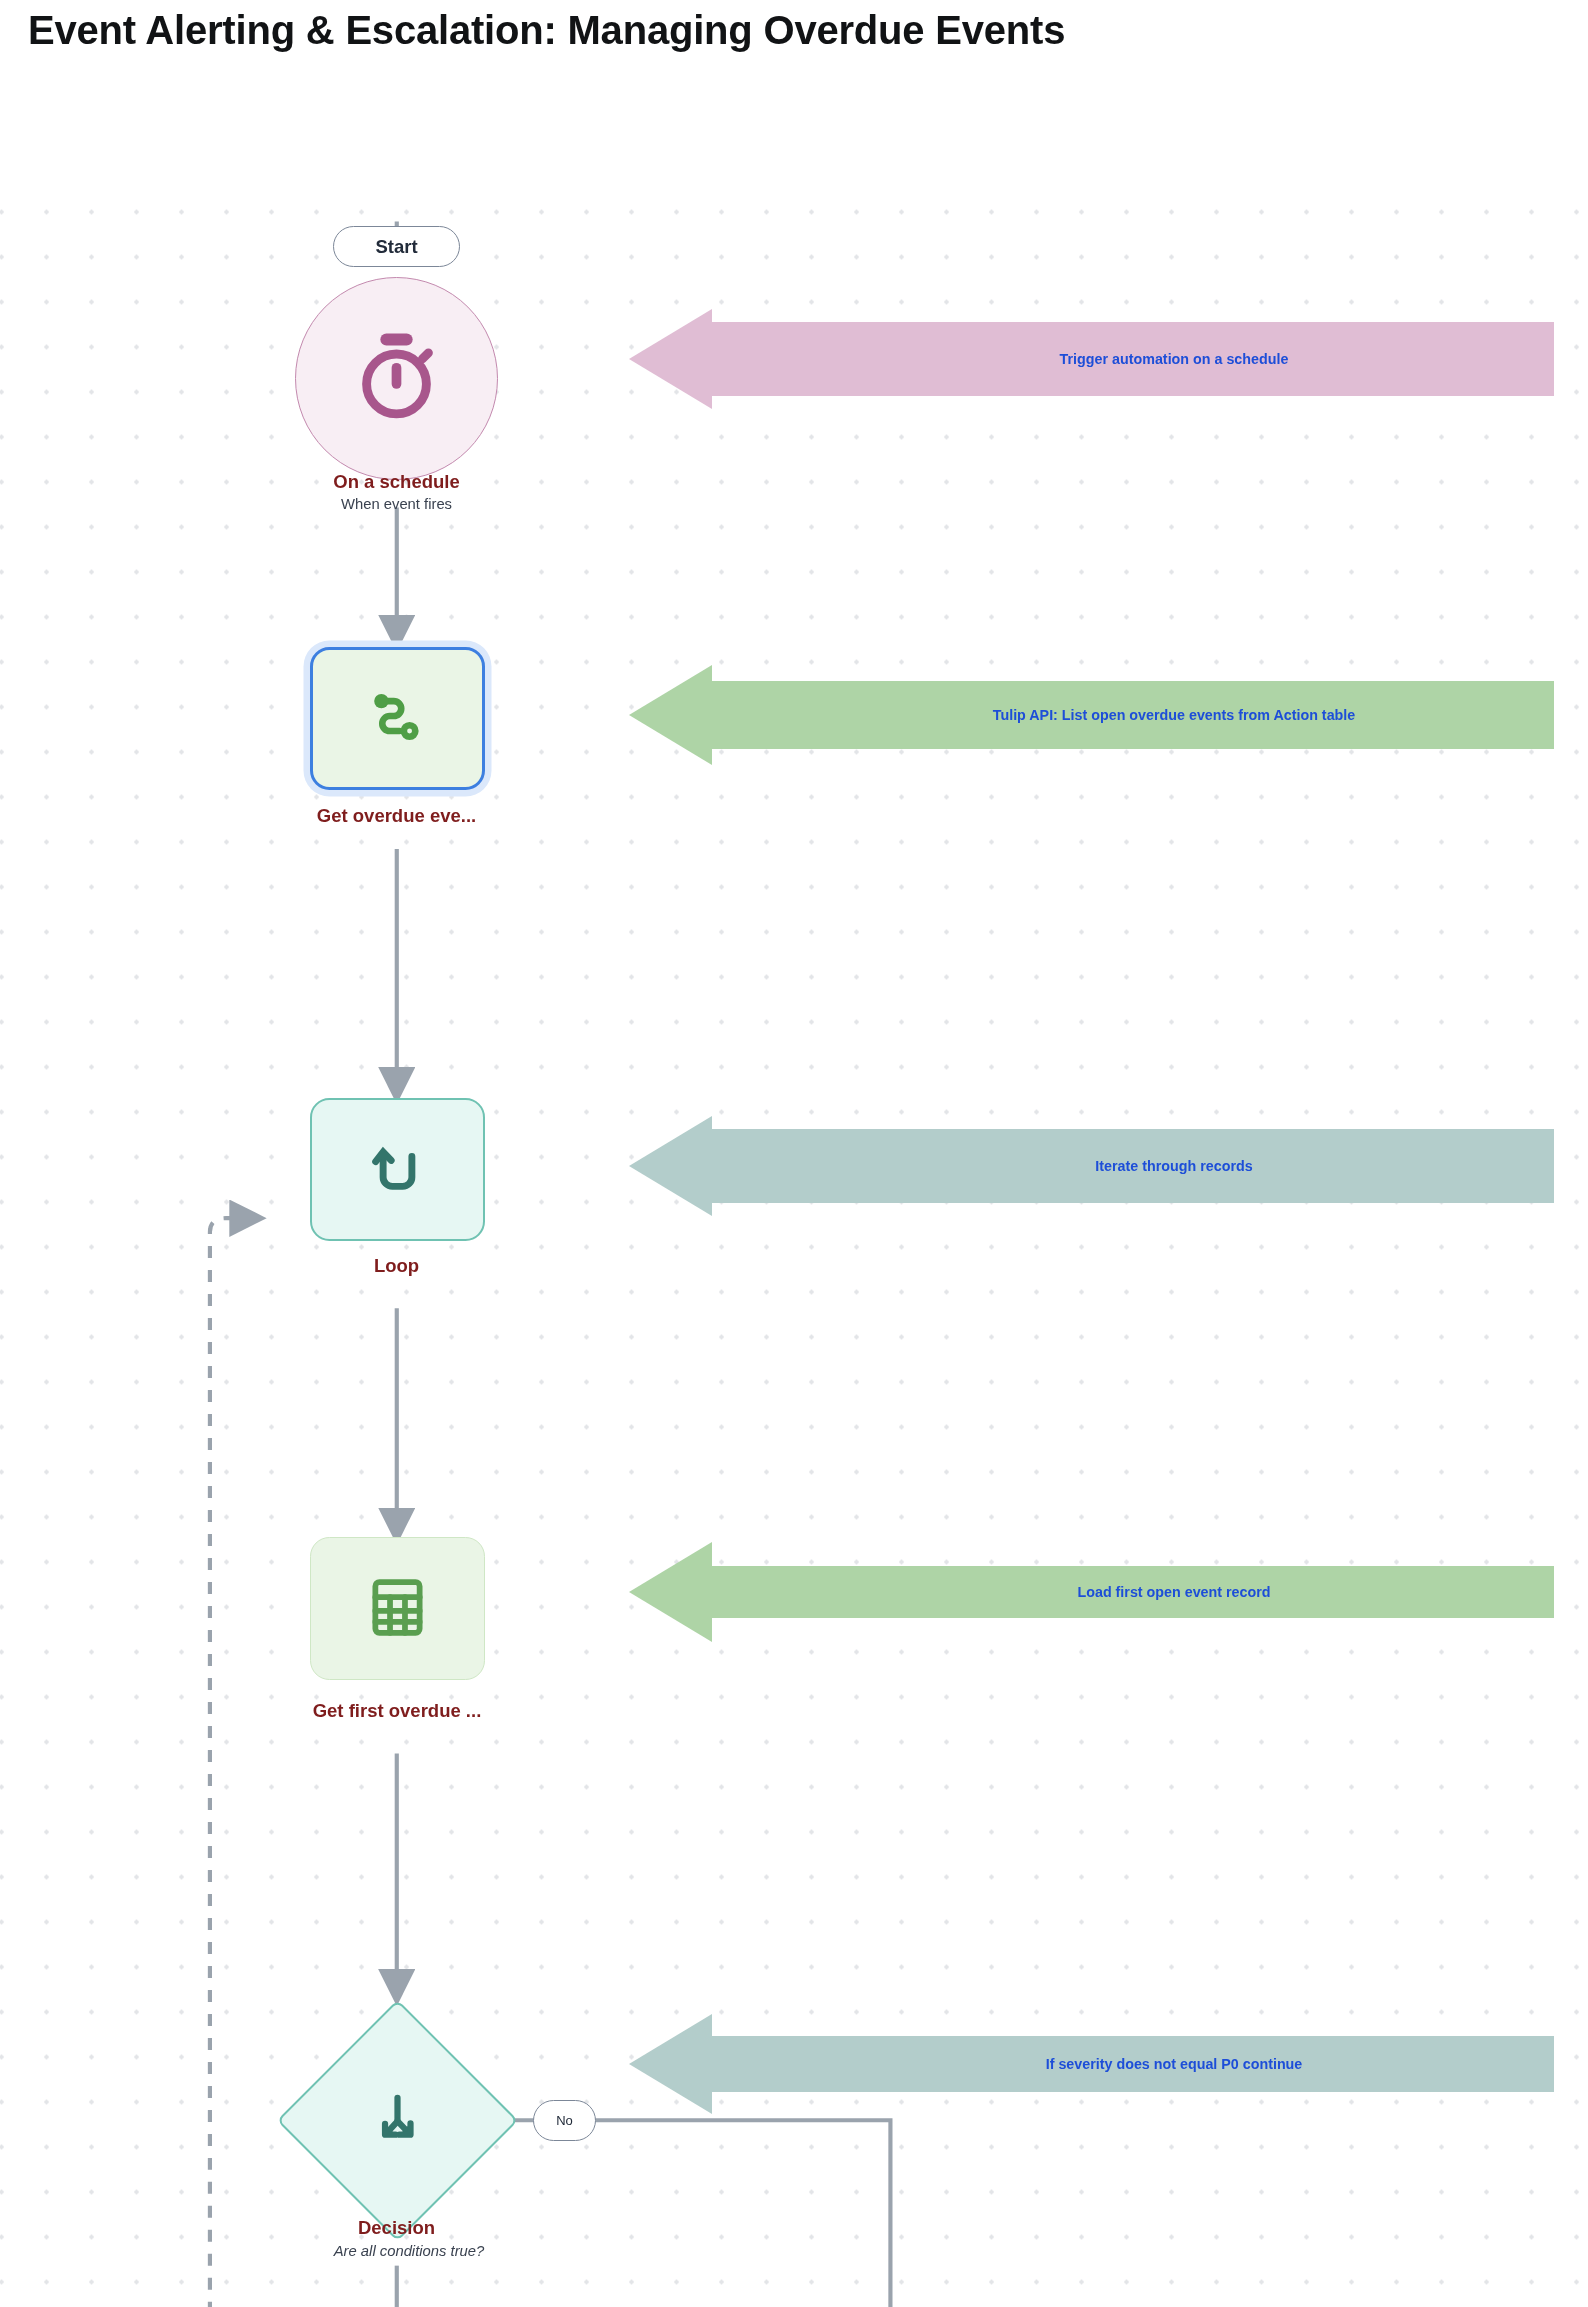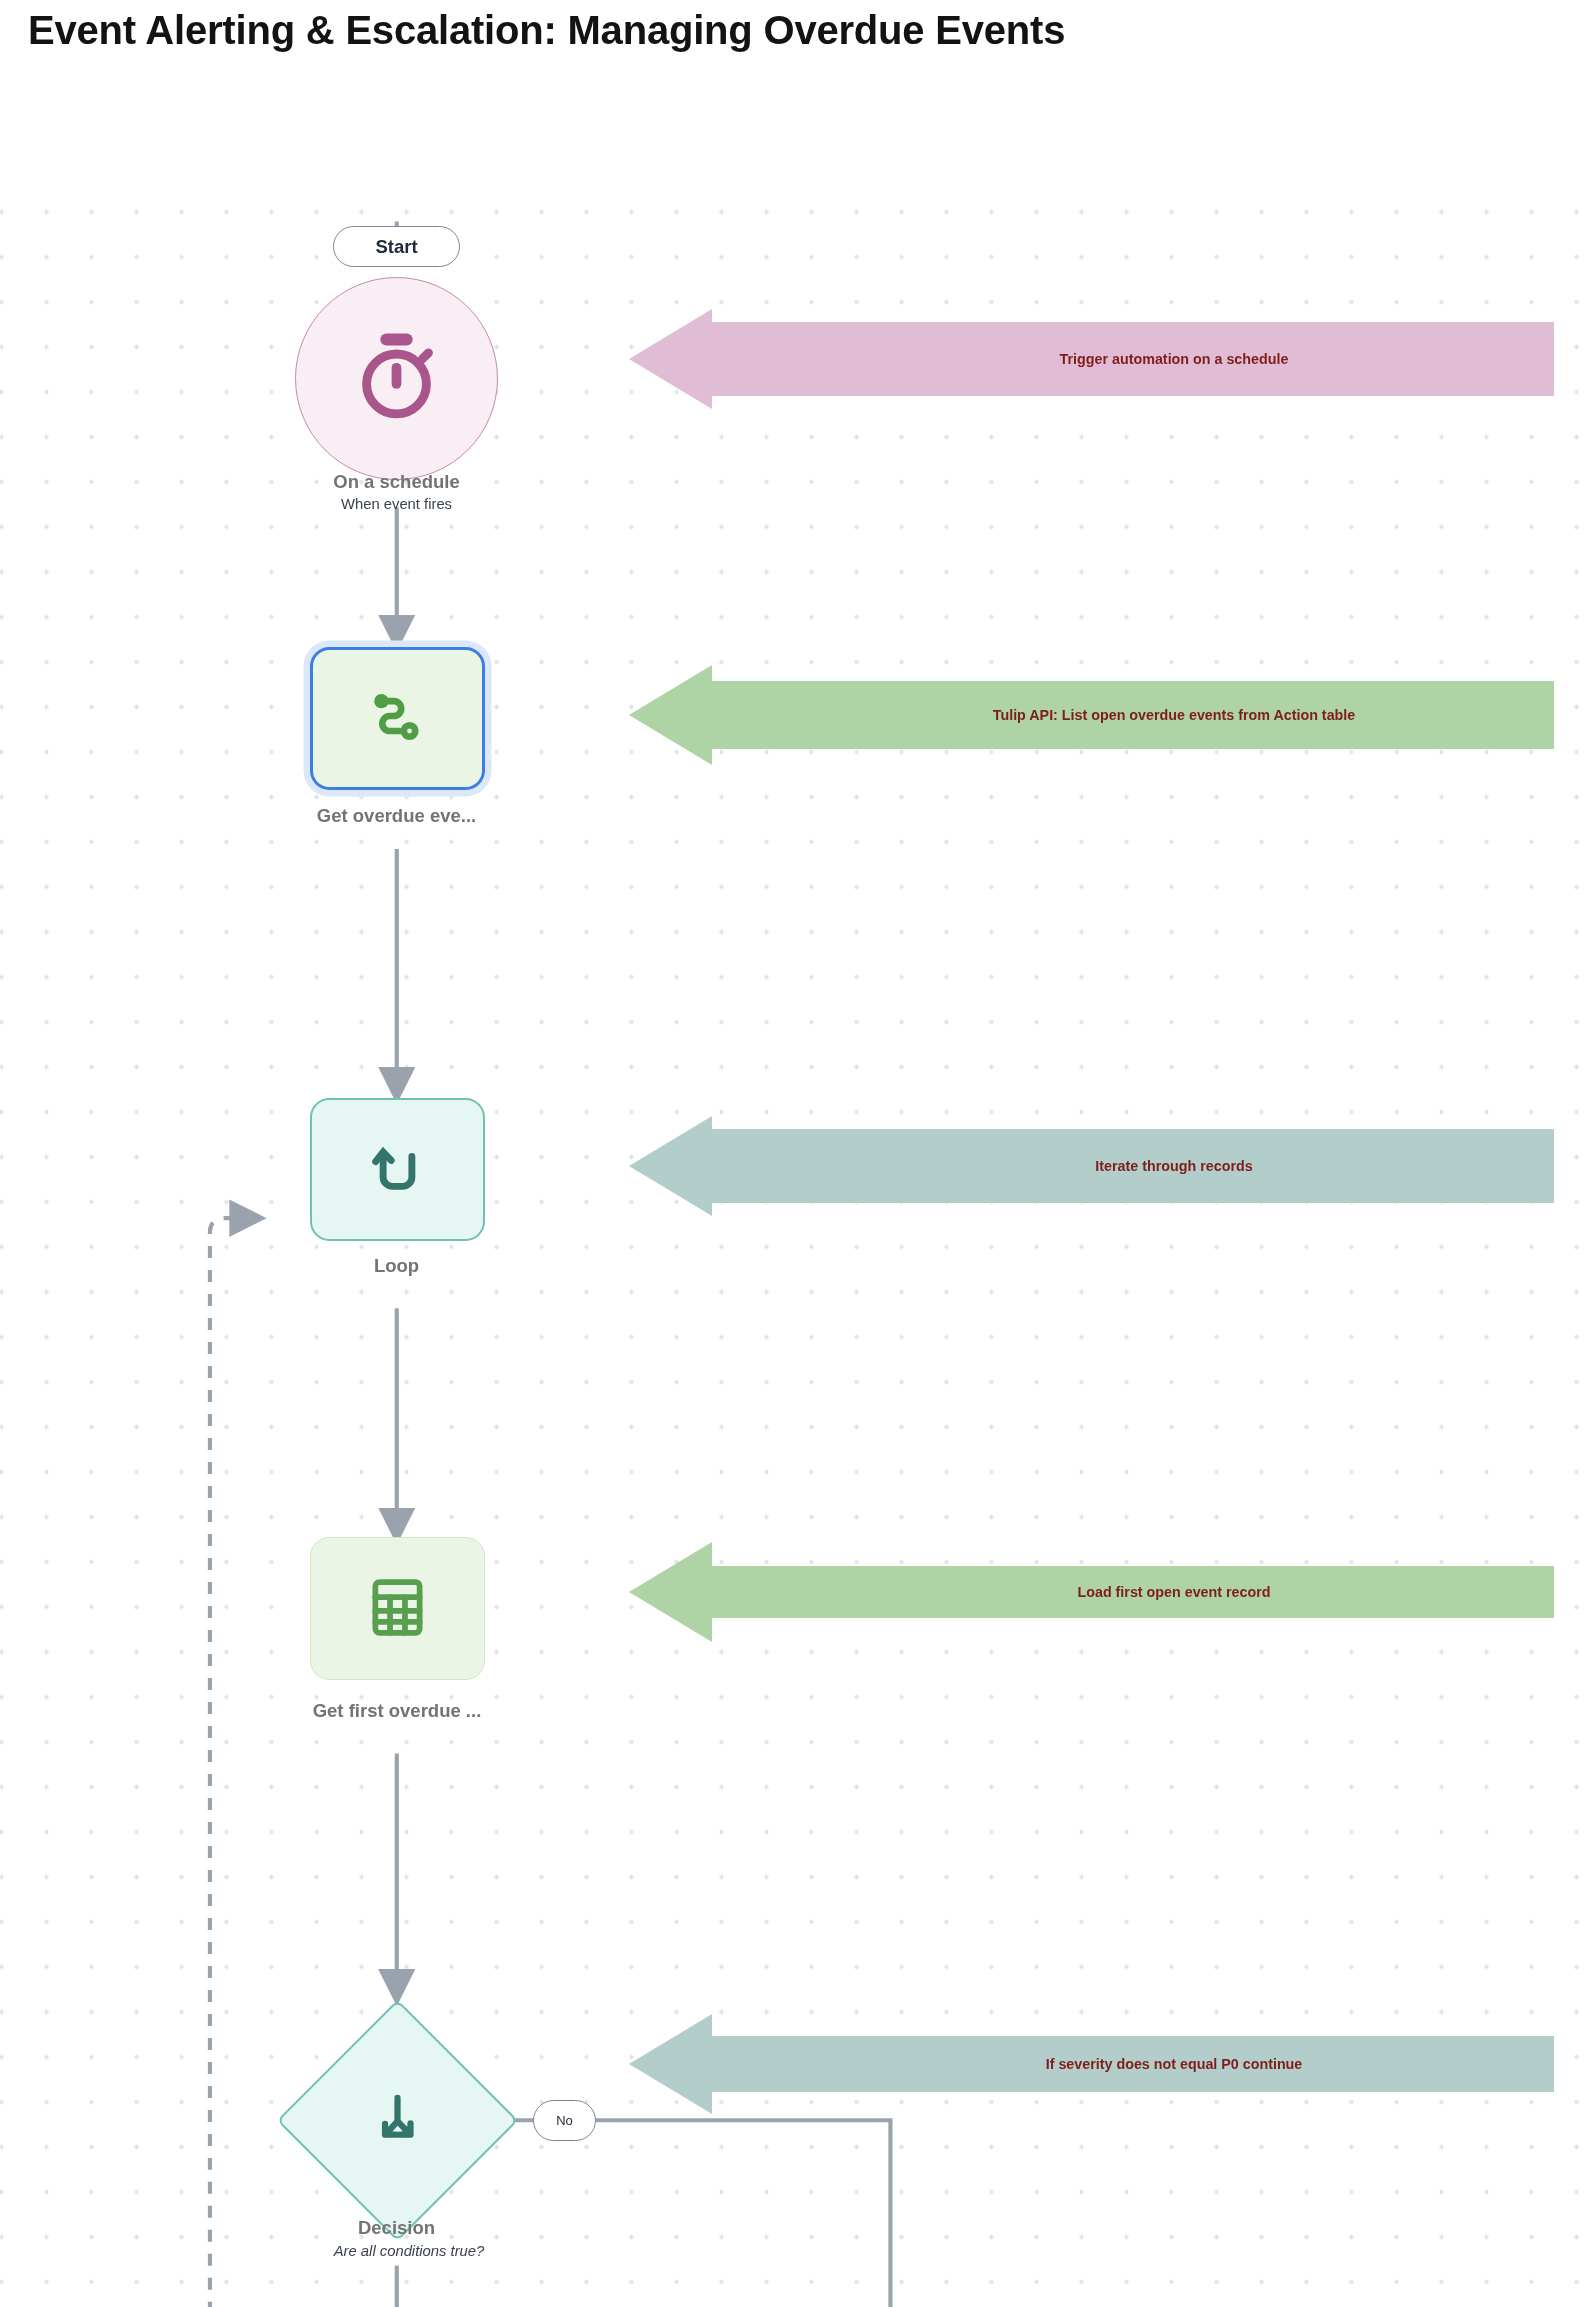--- a/index.html
+++ b/index.html
@@ -117,21 +117,21 @@
     left: 0; top: 0; right: 0; bottom: 0;
     display: flex;
     align-items: center;
     justify-content: center;
   }
 
   
   .node-label {
     position: absolute;
     text-align: center;
-    color: #737373;
+    color: #7f1d1d;
     font-weight: bold;
     font-size: 18.5px;
     white-space: nowrap;
   }
   .node-sublabel {
     position: absolute;
     text-align: center;
     color: #3a4250;
     font-weight: normal;
     font-size: 14.8px;
@@ -152,21 +152,21 @@
     font-weight: normal;
     z-index: 6;
   }
 
   
   .annot {
     position: absolute;
     display: flex;
     align-items: center;
     justify-content: center;
-    color: #7f1d1d;
+    color: #1d4ed8;
     font-weight: bold;
     font-size: 14.3px;
     text-align: center;
     padding-left: 83px;
     z-index: 2;
   }
   .annot.pink   { background: #e0bdd4; }
   .annot.green  { background: #aed4a6; }
   .annot.teal   { background: #b3cdcb; }
 

